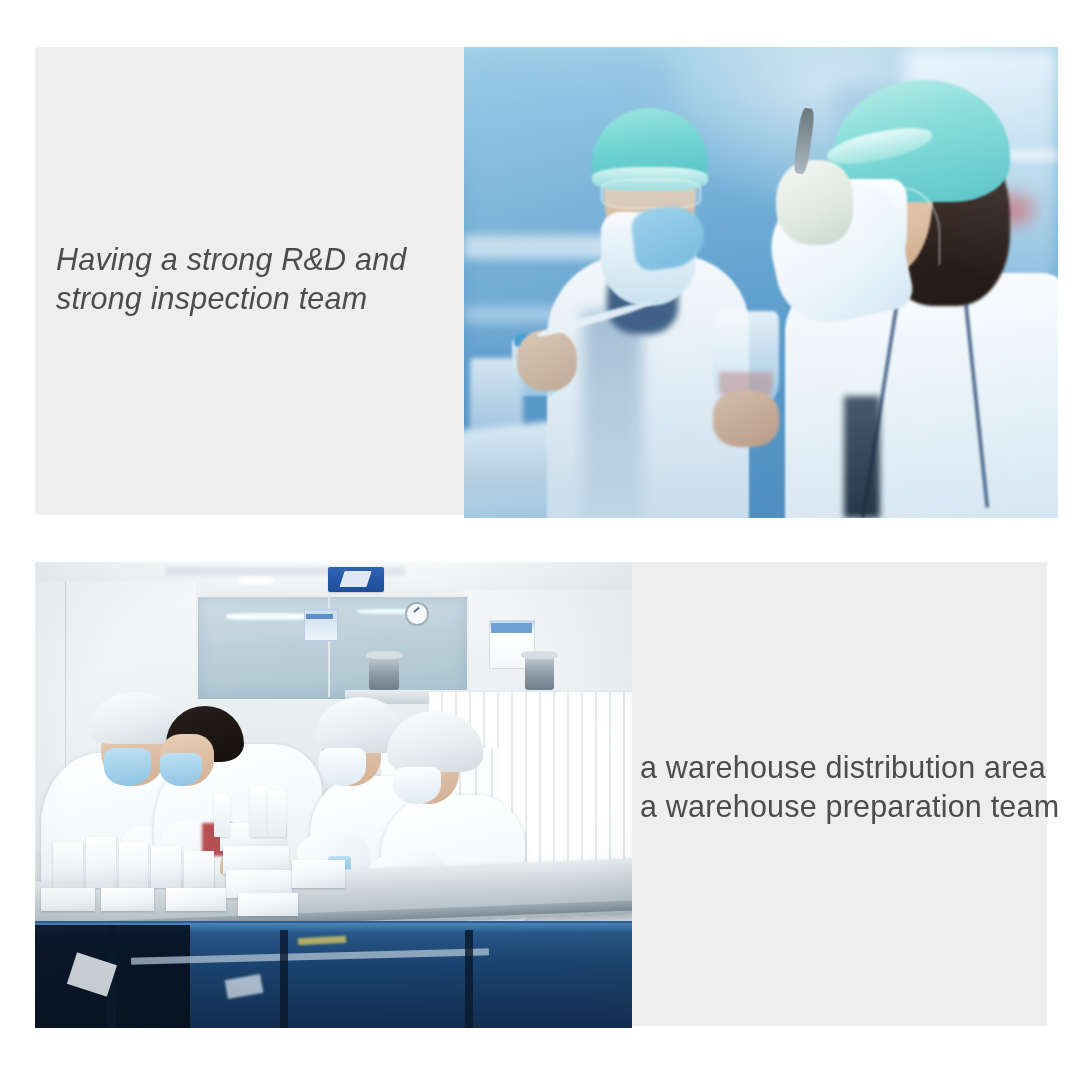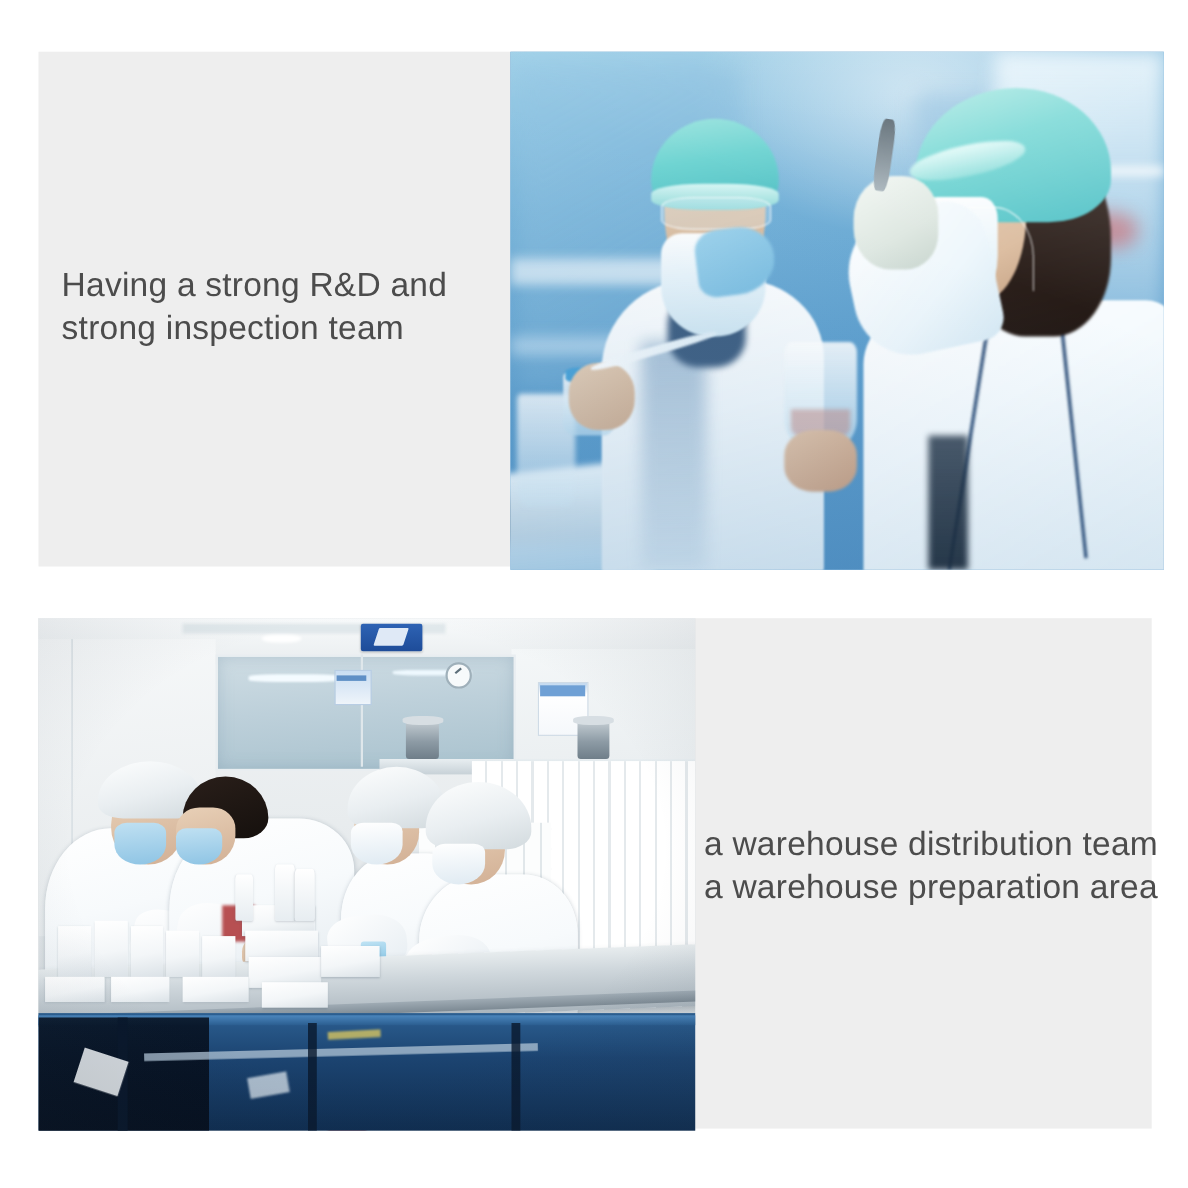--- a/index.html
+++ b/index.html
@@ -43,21 +43,21 @@
     position: absolute;
     left: 21px;
     top: 193px;
     width: 400px;
     color: #4c4c4c;
     font-size: 30.5px;
     line-height: 39px;
     letter-spacing: 0.2px;
     font-weight: 400;
   }
-  .caption-one .cap-line { display: block; white-space: nowrap; }
+  .caption-one .cap-line { display: block; white-space: nowrap; font-style: italic; }
 
   .photo-one {
     position: absolute;
     left: 429px;
     top: 0px;
     width: 594px;
     height: 471px;
     overflow: hidden;
     background: #6ea8d6;
   }
@@ -669,18 +669,18 @@
       <div class="p2 p2-frame-leg-b"></div>
       <div class="p2 p2-frame-leg-c"></div>
       <div class="p2 p2-yellow-tape"></div>
       <div class="p2 p2-paper-floor"></div>
       <div class="p2 p2-paper-floor2"></div>
 
       <div class="p2 p2-vignette"></div>
     </div>
 
     <div class="caption-two">
-      <span class="cap-line">a warehouse distribution team</span>
-      <span class="cap-line">a warehouse preparation area</span>
+      <span class="cap-line">a warehouse distribution area</span>
+      <span class="cap-line">a warehouse preparation team</span>
     </div>
   </div>
 
 </div>
 
 </body></html>

